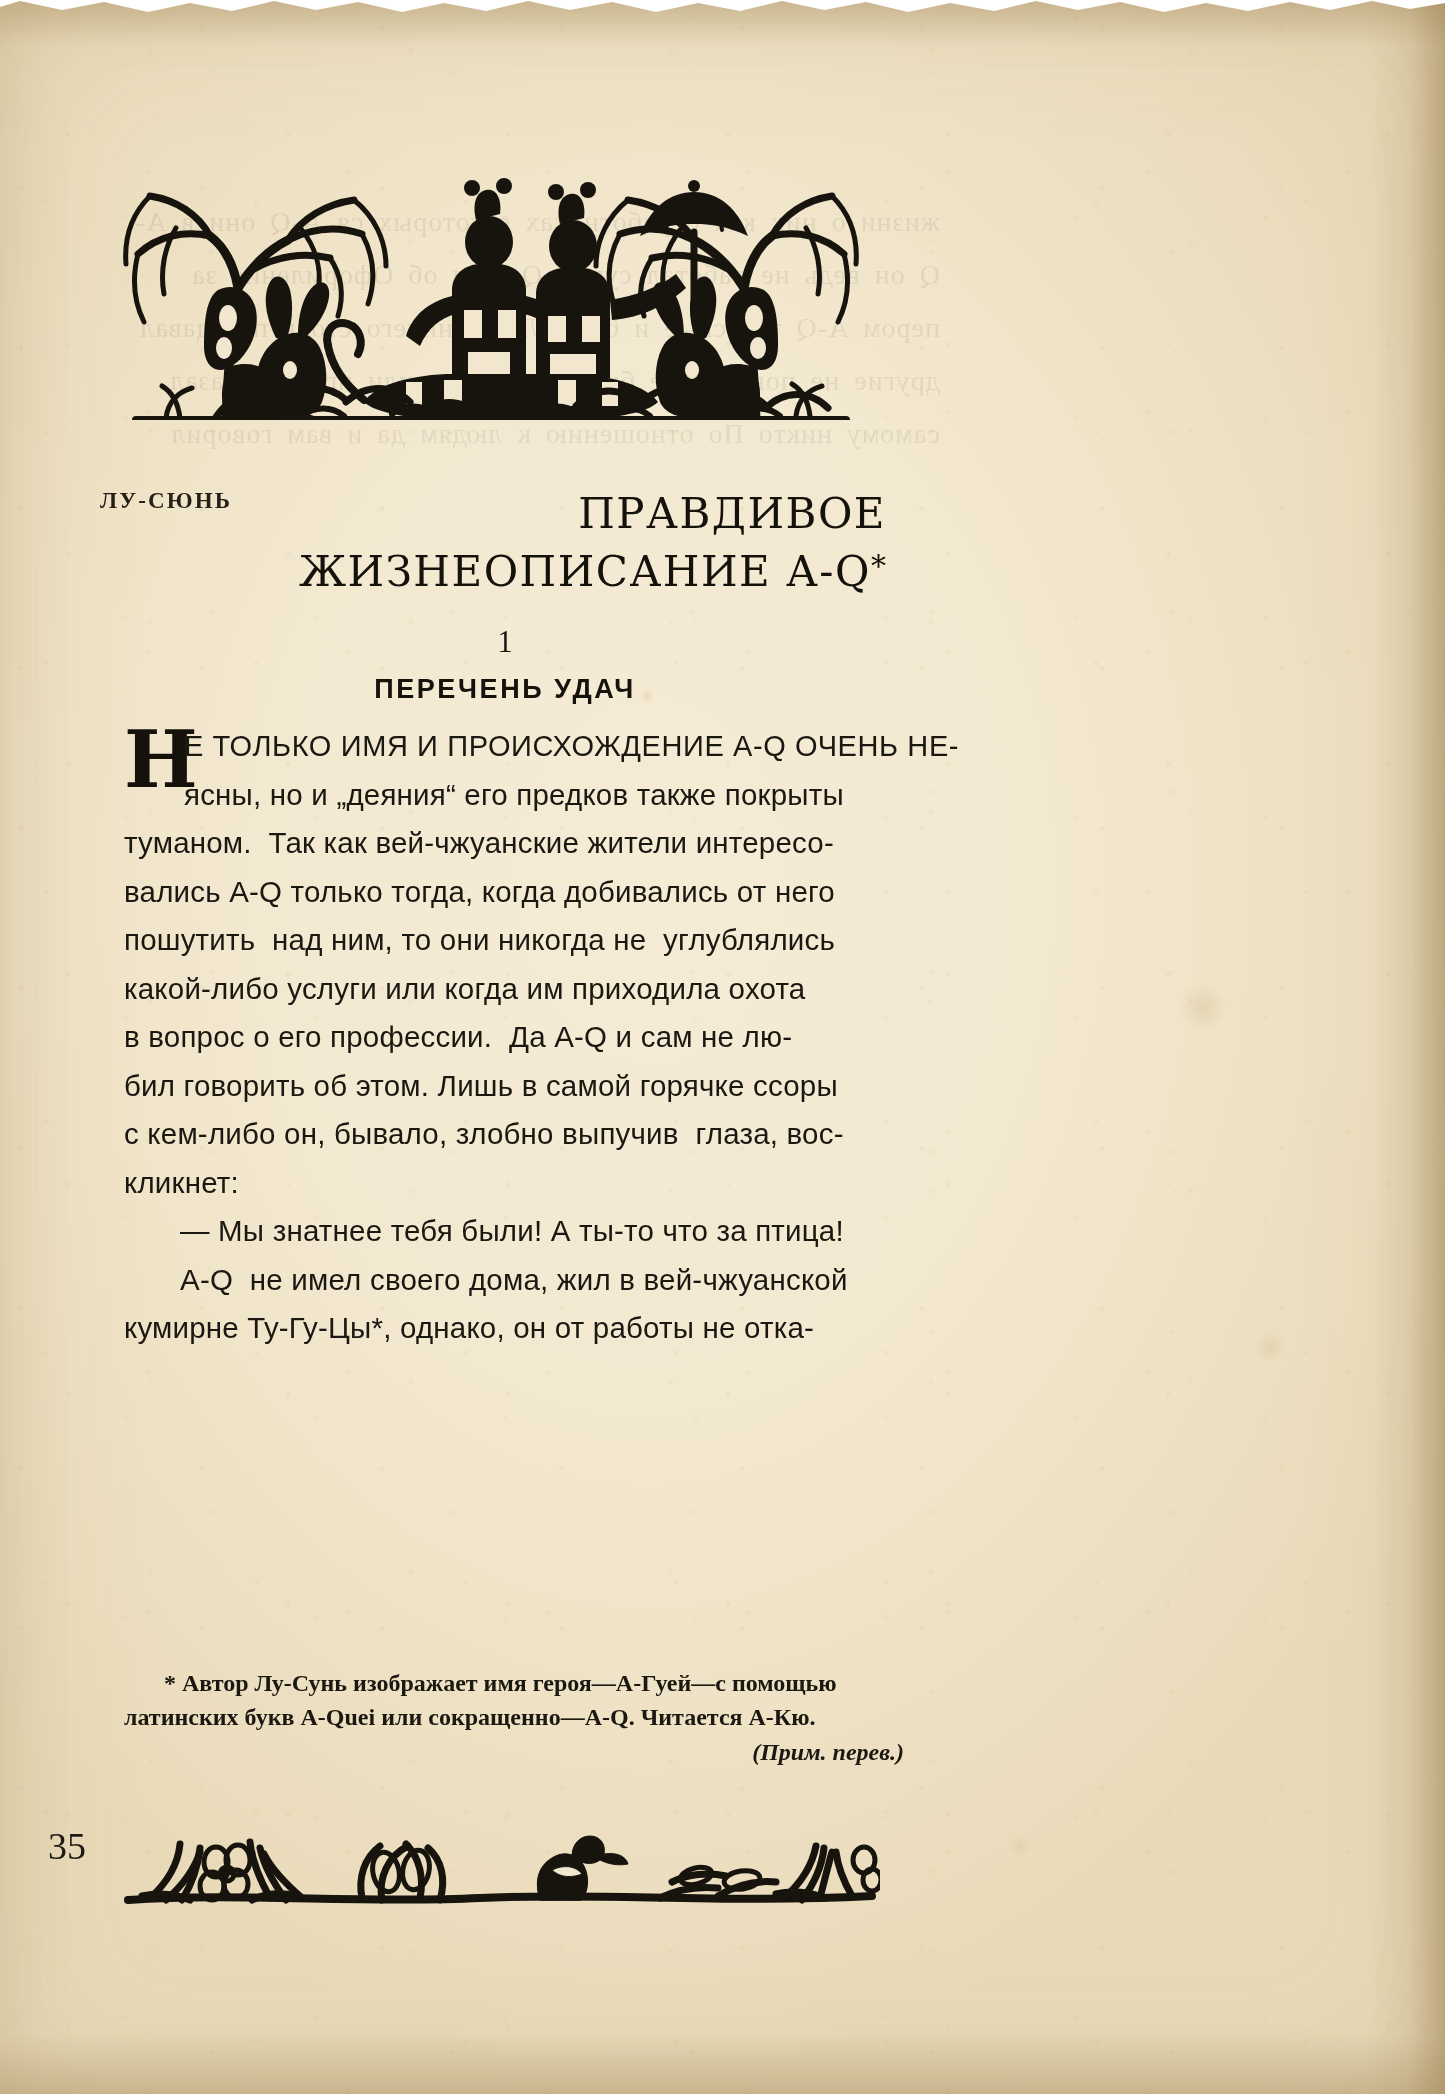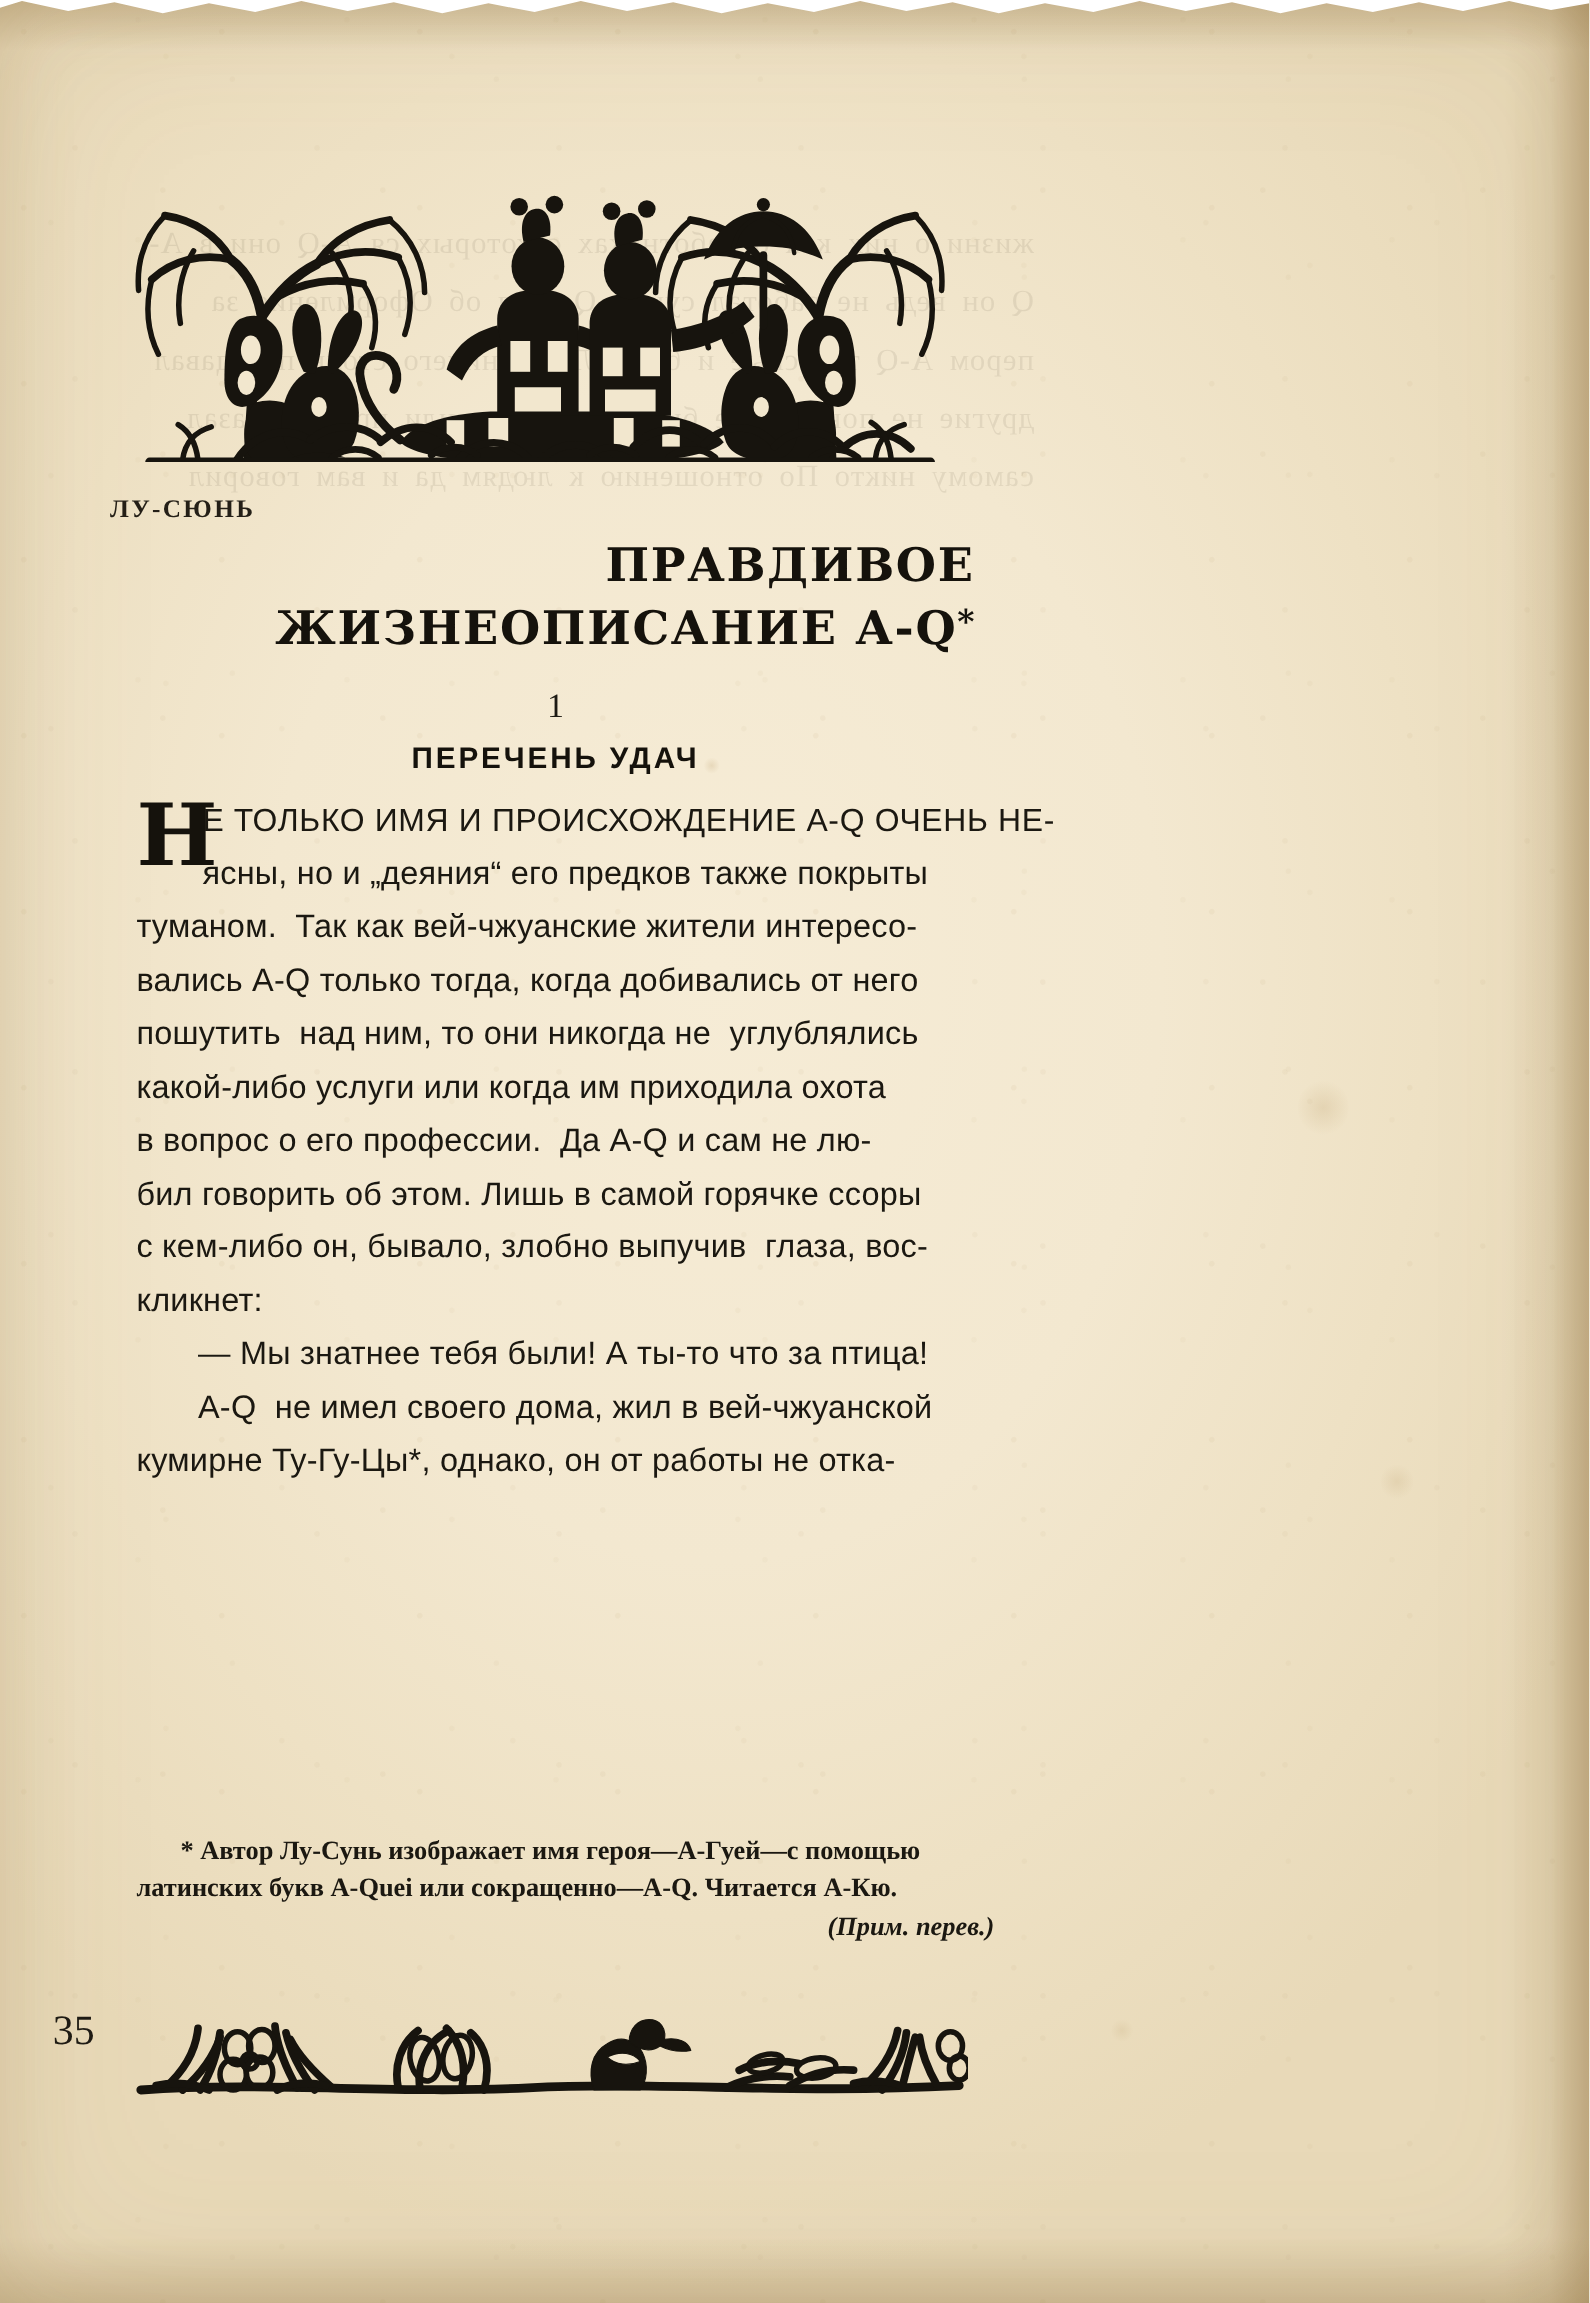--- a/index.html
+++ b/index.html
@@ -103,38 +103,38 @@
     top: 170px;
     width: 770px;
     height: 250px;
   }
   .headpiece svg { display: block; width: 100%; height: 100%; }
 
   
   .byline {
     position: absolute;
     left: 100px;
-    top: 450px;
+    top: 488px;
     font-family: "Liberation Serif", serif;
     font-weight: 700;
     font-size: 23px;
     letter-spacing: 2.1px;
     color: #241f17;
   }
 
   .title-block {
     position: absolute;
     left: 124px;
     top: 488px;
     width: 762px;
     text-align: right;
   }
   .title-line {
     font-family: "DejaVu Serif", "Liberation Serif", serif;
-    font-weight: 700;
+    font-weight: 400;
     font-size: 42px;
     line-height: 52px;
     letter-spacing: 1.5px;
     color: #15120c;
     white-space: nowrap;
   }
   .title-line .star { font-size: 30px; vertical-align: 10px; letter-spacing: 0; }
   .subtitle {
     margin-top: 7px;
     font-family: "Liberation Serif", serif;

